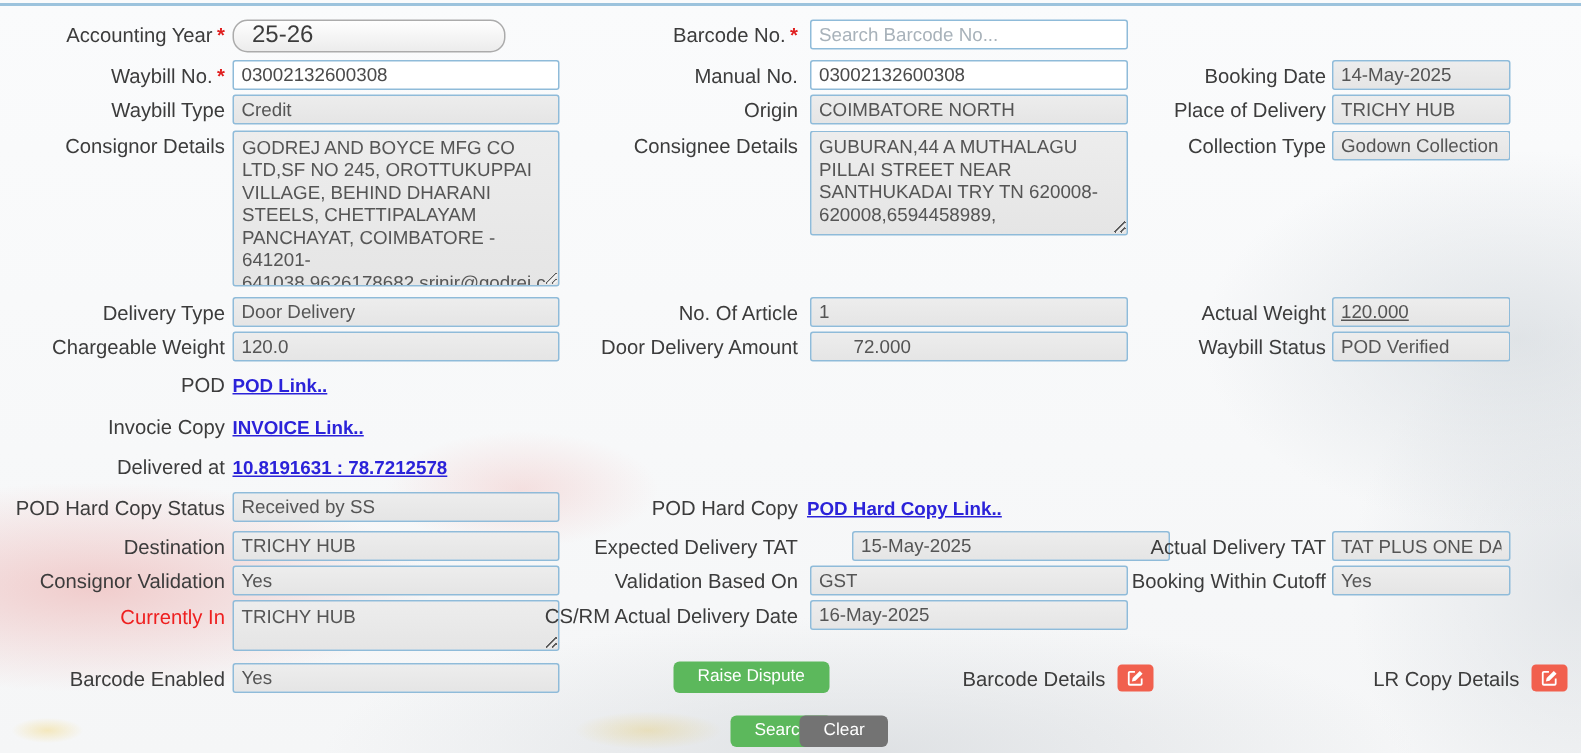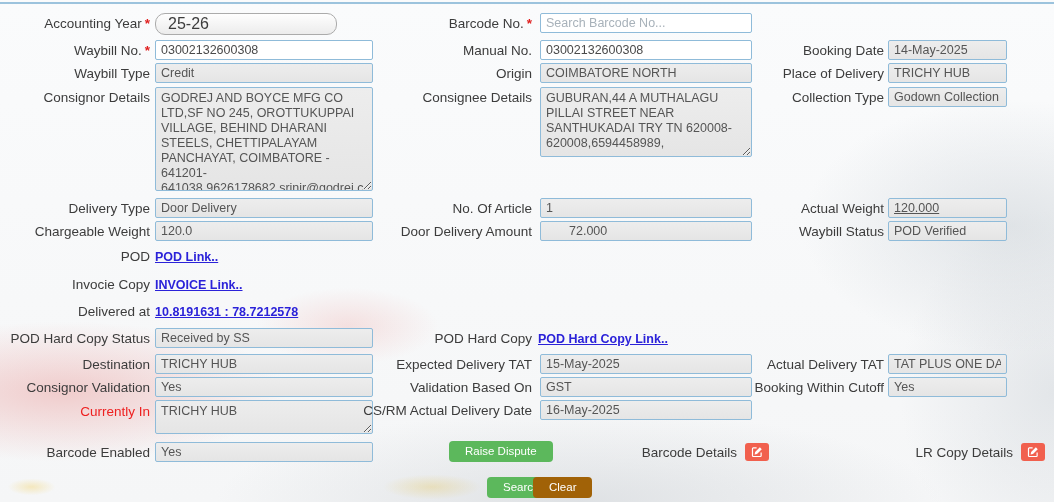--- a/index.html
+++ b/index.html
@@ -41,21 +41,21 @@
     background:linear-gradient(#fefefe,#ececec);
     font-size:16px;color:#3c3c3c;line-height:20px;padding:0 12px;cursor:pointer;
   }
   .lnk{position:absolute;font-size:12.5px;font-weight:700;color:#2b22d9;text-decoration:underline;cursor:pointer;white-space:nowrap;}
   .btn{
     position:absolute;border:none;border-radius:4px;color:#fff;cursor:pointer;
     font-family:"Liberation Sans",sans-serif;font-size:11.5px;line-height:15px;
     padding:3px 16px;height:21px;
   }
   .green{background:#5cb85c;}
-  .orange{background:#a16207;}
+  .orange{background:#737373;}
   .iconbtn{
     position:absolute;width:24px;height:18px;border:none;border-radius:3px;
     background:#f1604e;cursor:pointer;display:flex;align-items:center;justify-content:center;padding:0;
   }
   .iconbtn svg{display:block;}
 </style>
 </head>
 <body>
 
 <div class="topline"></div>
@@ -123,21 +123,21 @@
 <div class="lbl l1" style="top:331px"><span>POD Hard Copy Status</span></div>
 <input class="inp ro f1" style="top: 328px;" readonly="" value="Received by SS">
 
 <div class="lbl l2" style="top:331px"><span>POD Hard Copy</span></div>
 <a class="lnk" style="left:538px;top:332px">POD Hard Copy Link..</a>
 
 <div class="lbl l1" style="top:357px"><span>Destination</span></div>
 <input class="inp ro f1" style="top: 354px;" readonly="" value="TRICHY HUB">
 
 <div class="lbl l2" style="top:357px"><span>Expected Delivery TAT</span></div>
-<input class="inp ro f2" style="top: 354px;" readonly="" value="15-May-2025">
+<input class="inp ro f2" style="top: 354px; margin-left: 28px;" readonly="" value="15-May-2025">
 
 <div class="lbl l3" style="top:357px"><span>Actual Delivery TAT</span></div>
 <input class="inp ro f3" style="top: 354px;" readonly="" value="TAT PLUS ONE DAY">
 
 <div class="lbl l1" style="top:380px"><span>Consignor Validation</span></div>
 <input class="inp ro f1" style="top: 377px;" readonly="" value="Yes">
 
 <div class="lbl l2" style="top:380px"><span>Validation Based On</span></div>
 <input class="inp ro f2" style="top: 377px;" readonly="" value="GST">
 

